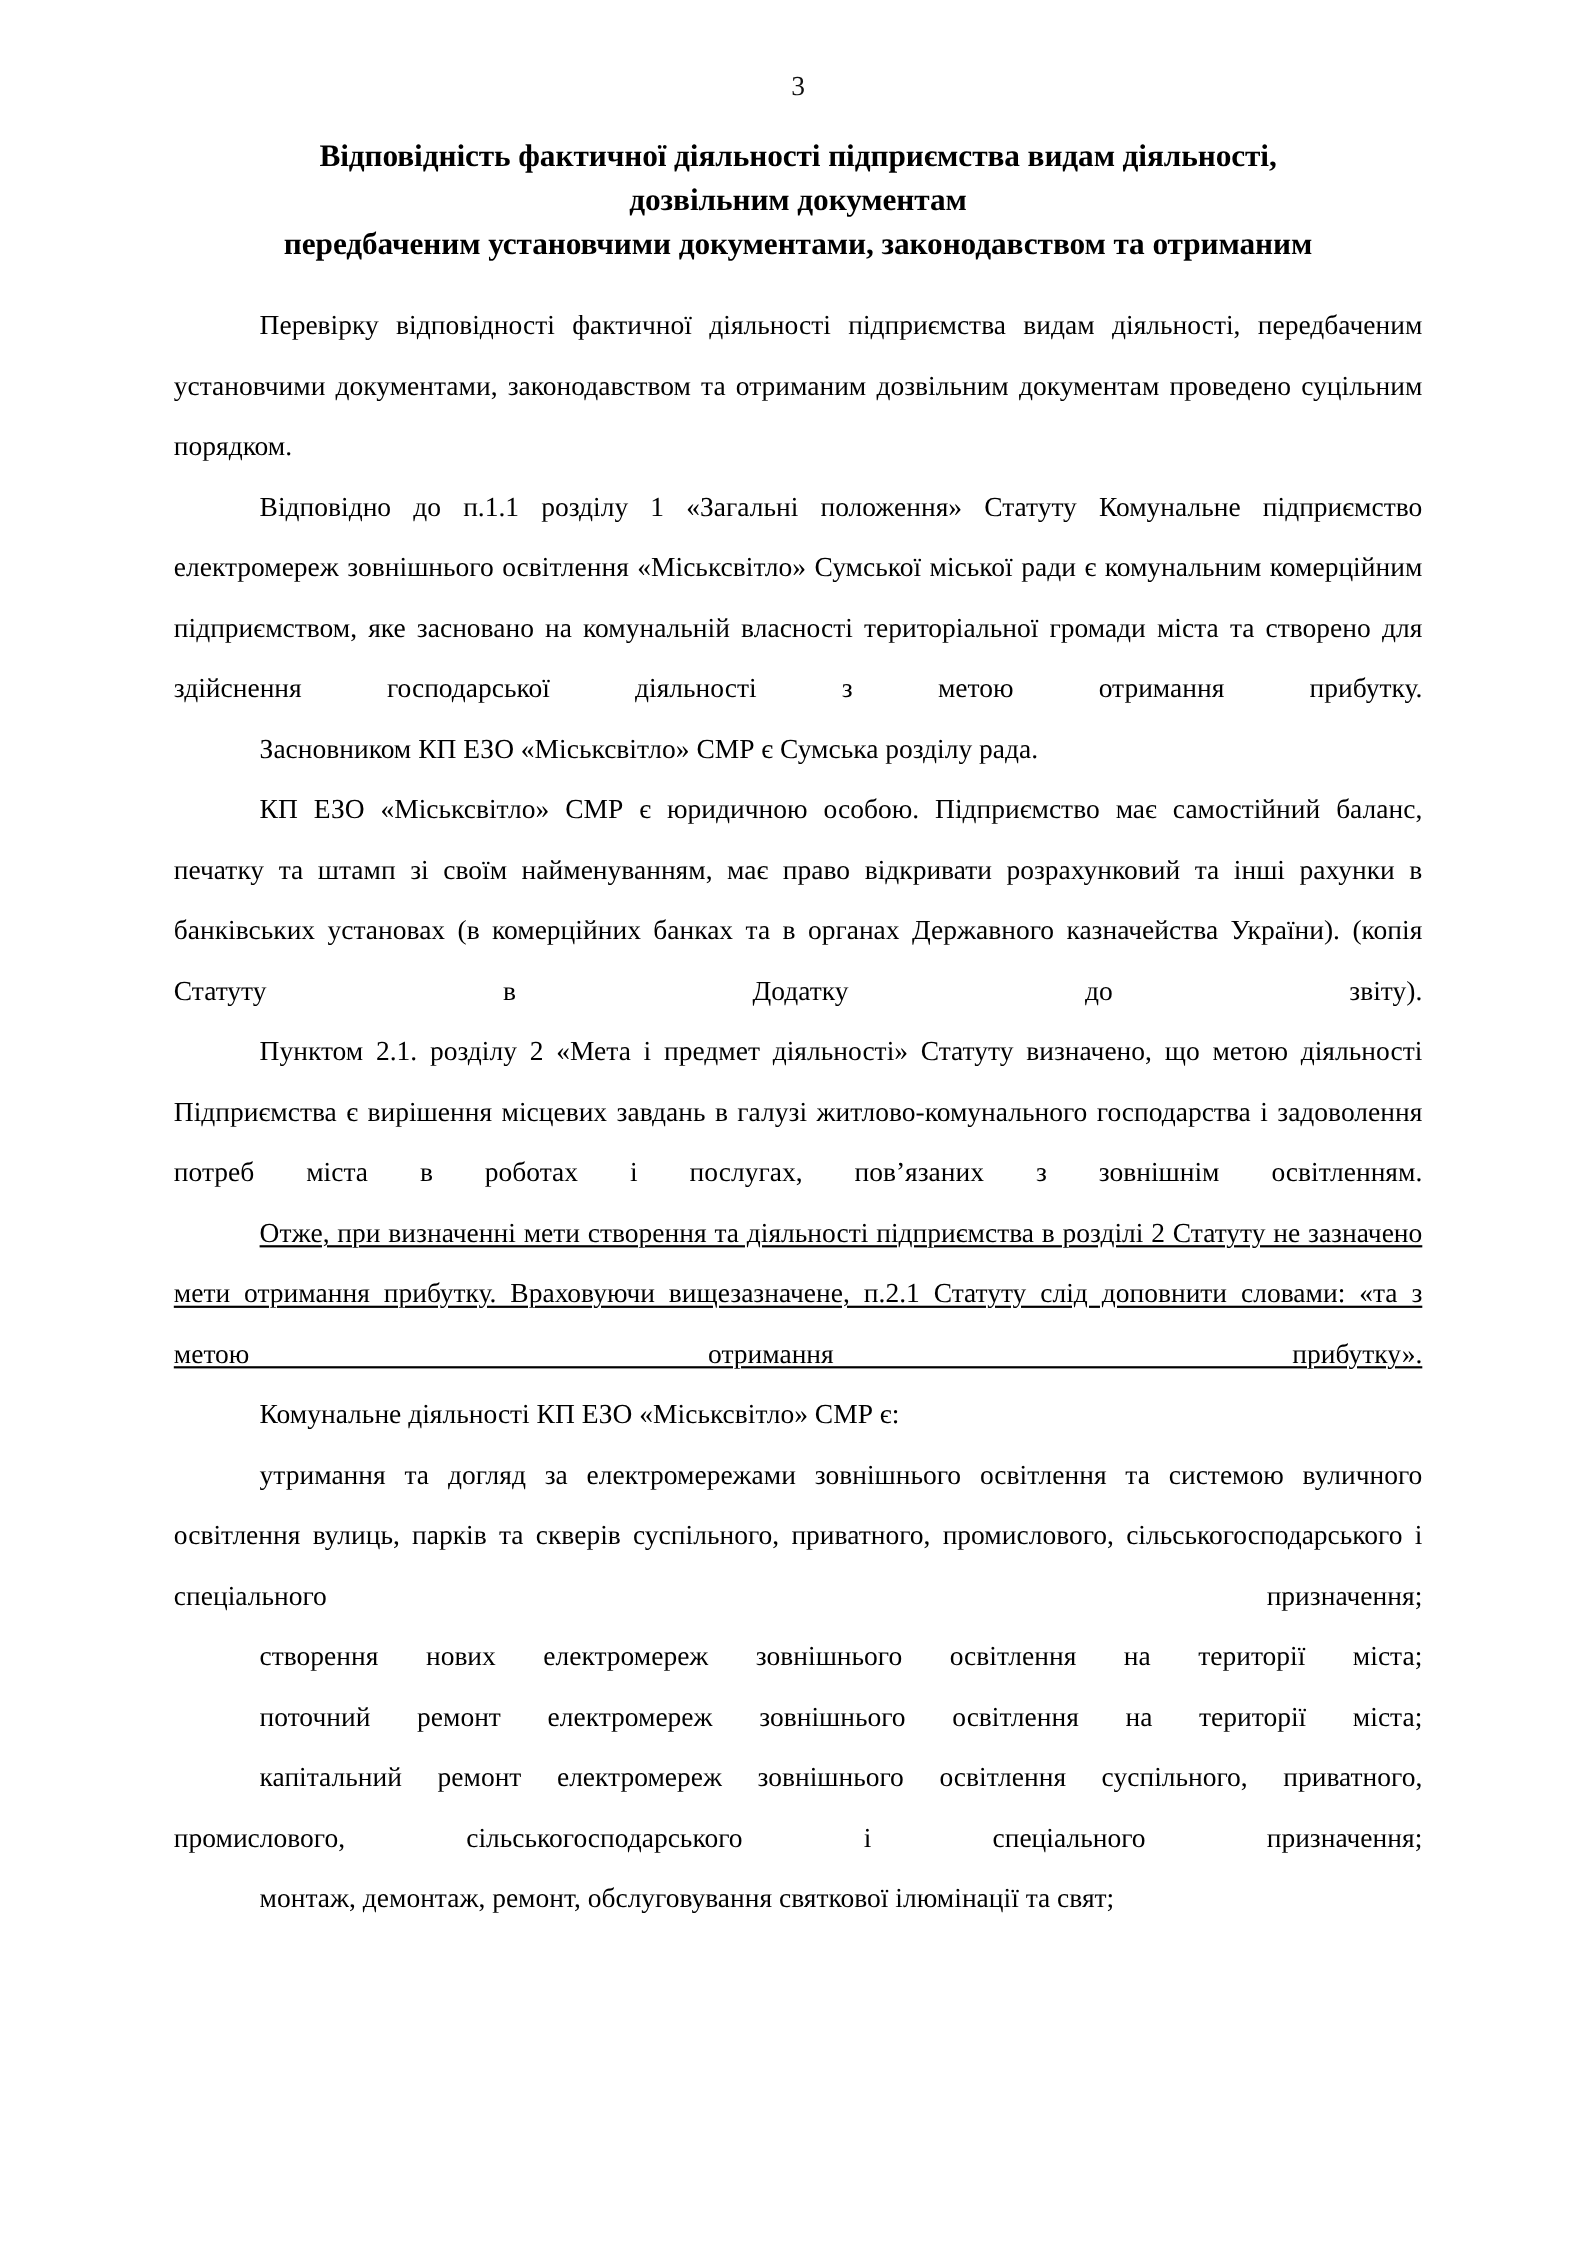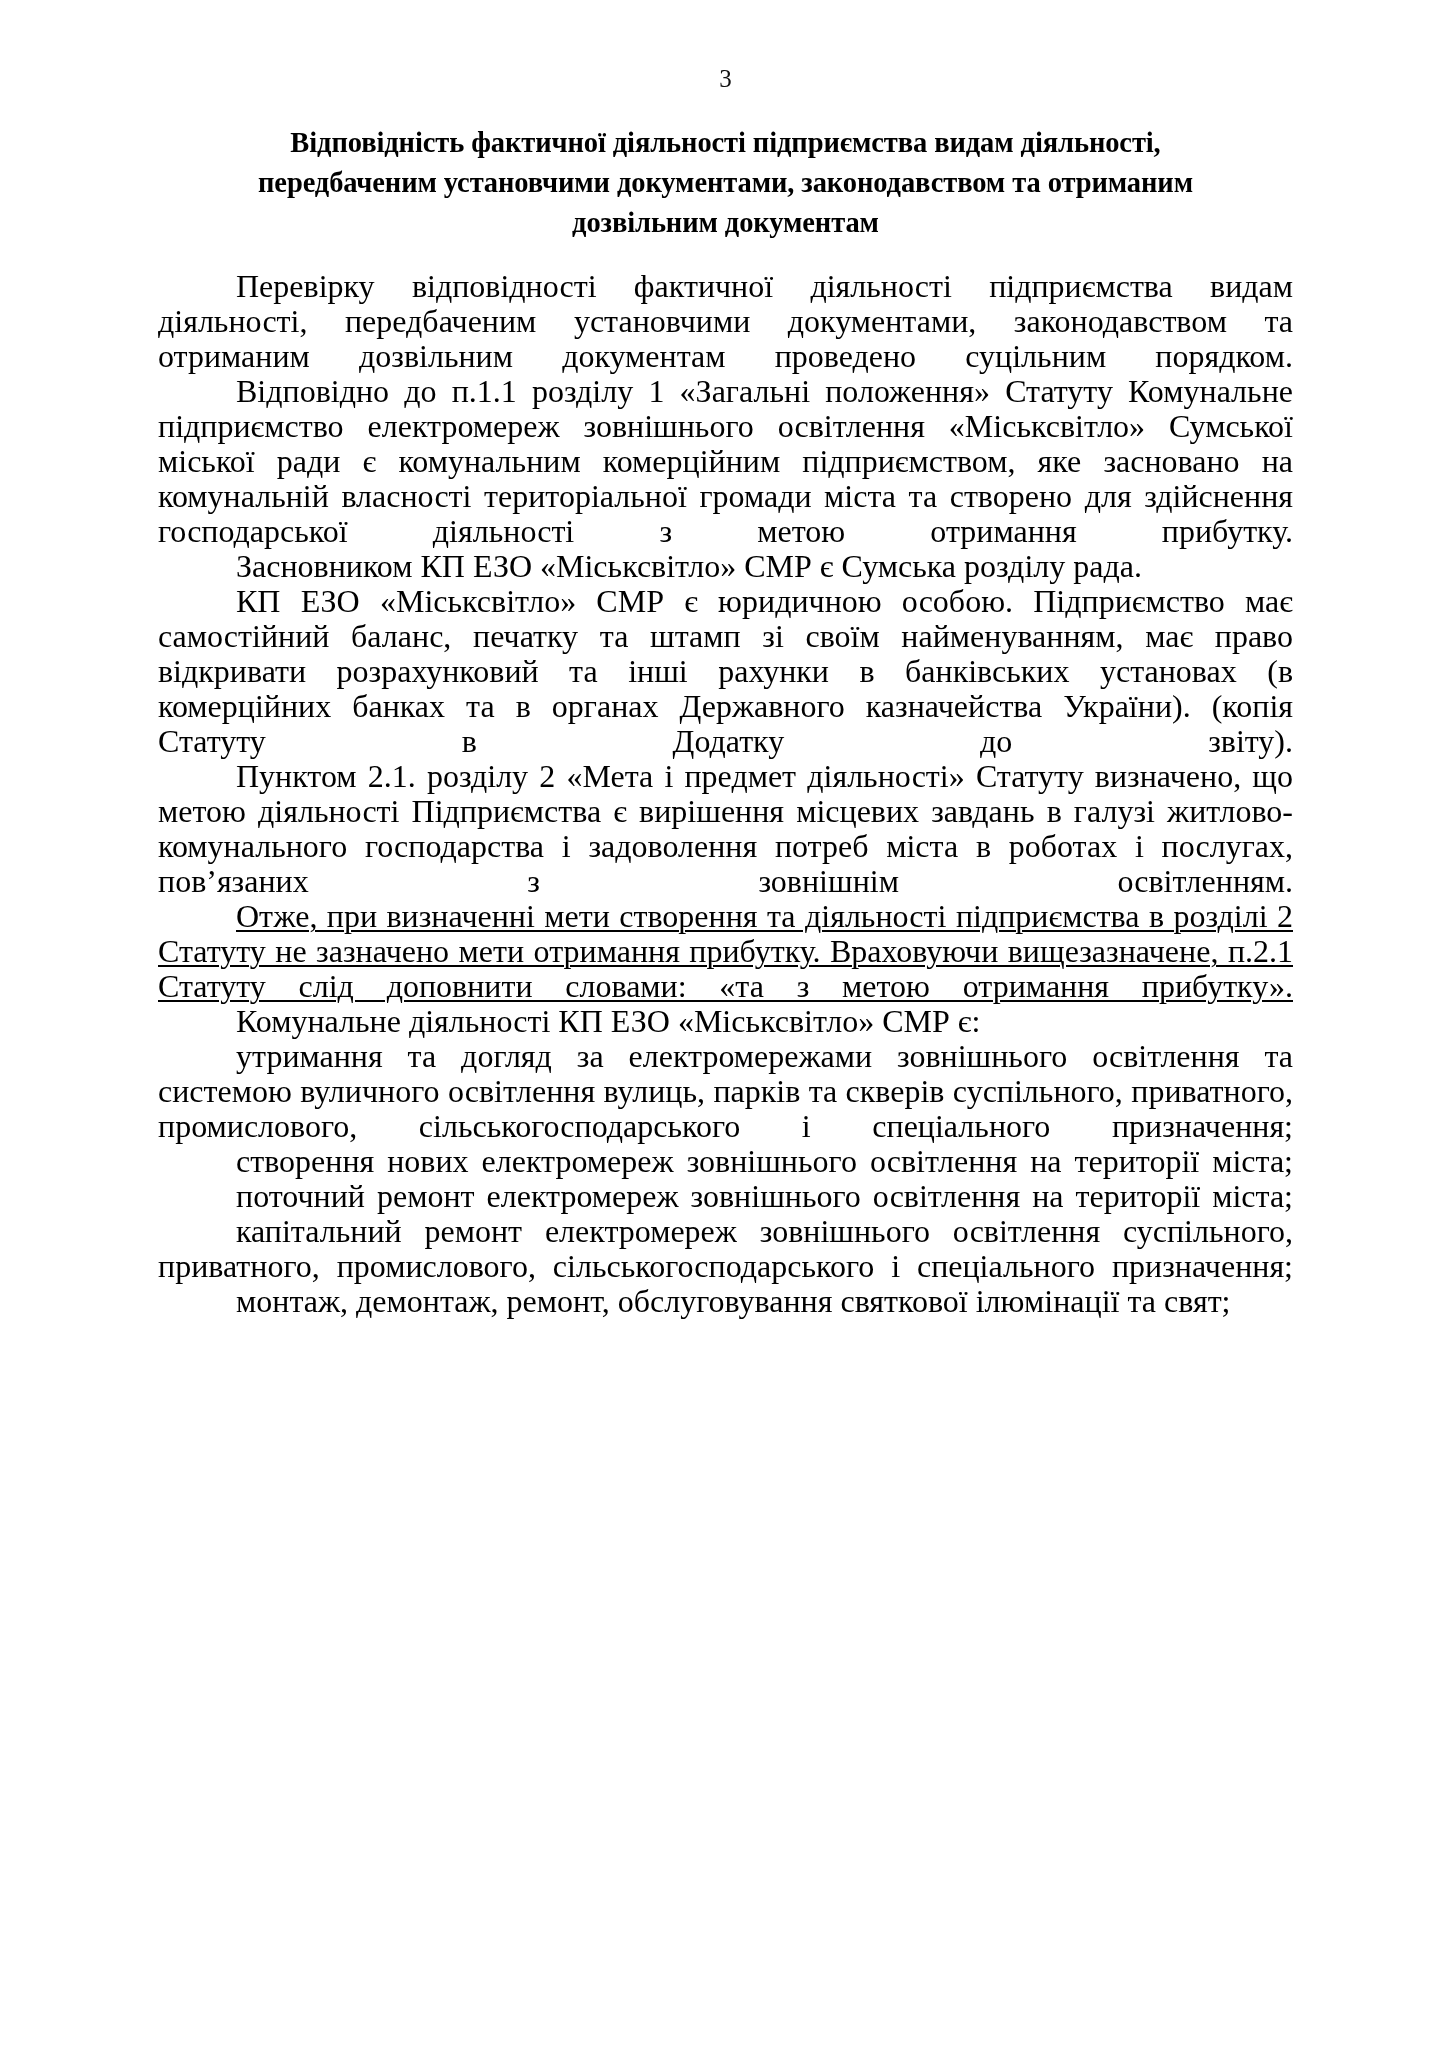--- a/index.html
+++ b/index.html
@@ -42,22 +42,22 @@
   }
   .doc-title .tline {
     display: block;
     white-space: nowrap;
   }
   .body-block {
     margin-top: 26px;
   }
   p.para {
     margin: 0;
-    font-size: 32px;
-    line-height: 35px;
+    font-size: 25px;
+    line-height: 55px;
     text-align: justify;
     text-indent: 78px;
     text-justify: inter-word;
     word-spacing: 0px;
   }
   p.para:last-child {
     margin-bottom: 0;
   }
   .gap-para {
     margin-top: 39px;
@@ -75,22 +75,22 @@
 </head>
 <body>
 
 <div class="page">
   <div class="content">
 
     <div class="page-number">3</div>
 
     <h1 class="doc-title">
       <span class="tline">Відповідність фактичної діяльності підприємства видам діяльності,</span>
+      <span class="tline">дозвільним документам</span>
       <span class="tline">передбаченим установчими документами, законодавством та отриманим</span>
-      <span class="tline">дозвільним документам</span>
     </h1>
 
     <div class="body-block">
 
       <p class="para just-all">Перевірку відповідності фактичної діяльності підприємства видам діяльності, передбаченим установчими документами, законодавством та отриманим дозвільним документам проведено суцільним порядком.</p>
 
       <p class="para just-all">Відповідно до п.1.1 розділу 1 «Загальні положення» Статуту Комунальне підприємство електромереж зовнішнього освітлення «Міськсвітло» Сумської міської ради є комунальним комерційним підприємством, яке засновано на комунальній власності територіальної громади міста та створено для здійснення господарської діяльності з метою отримання прибутку.</p>
 
       <p class="para">Засновником КП ЕЗО «Міськсвітло» СМР є Сумська розділу рада.</p>
 

